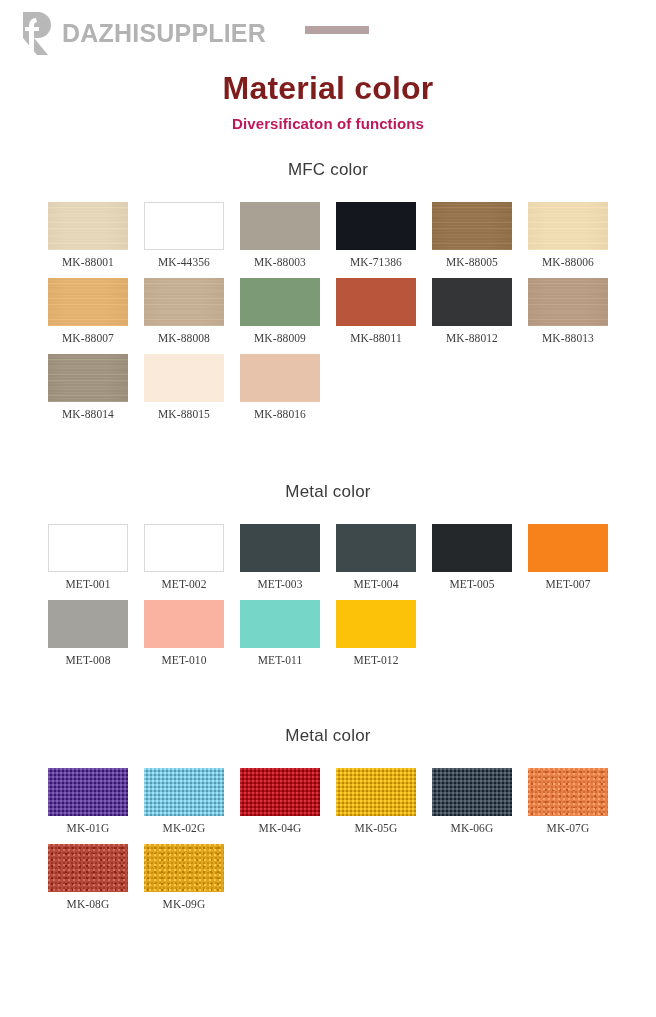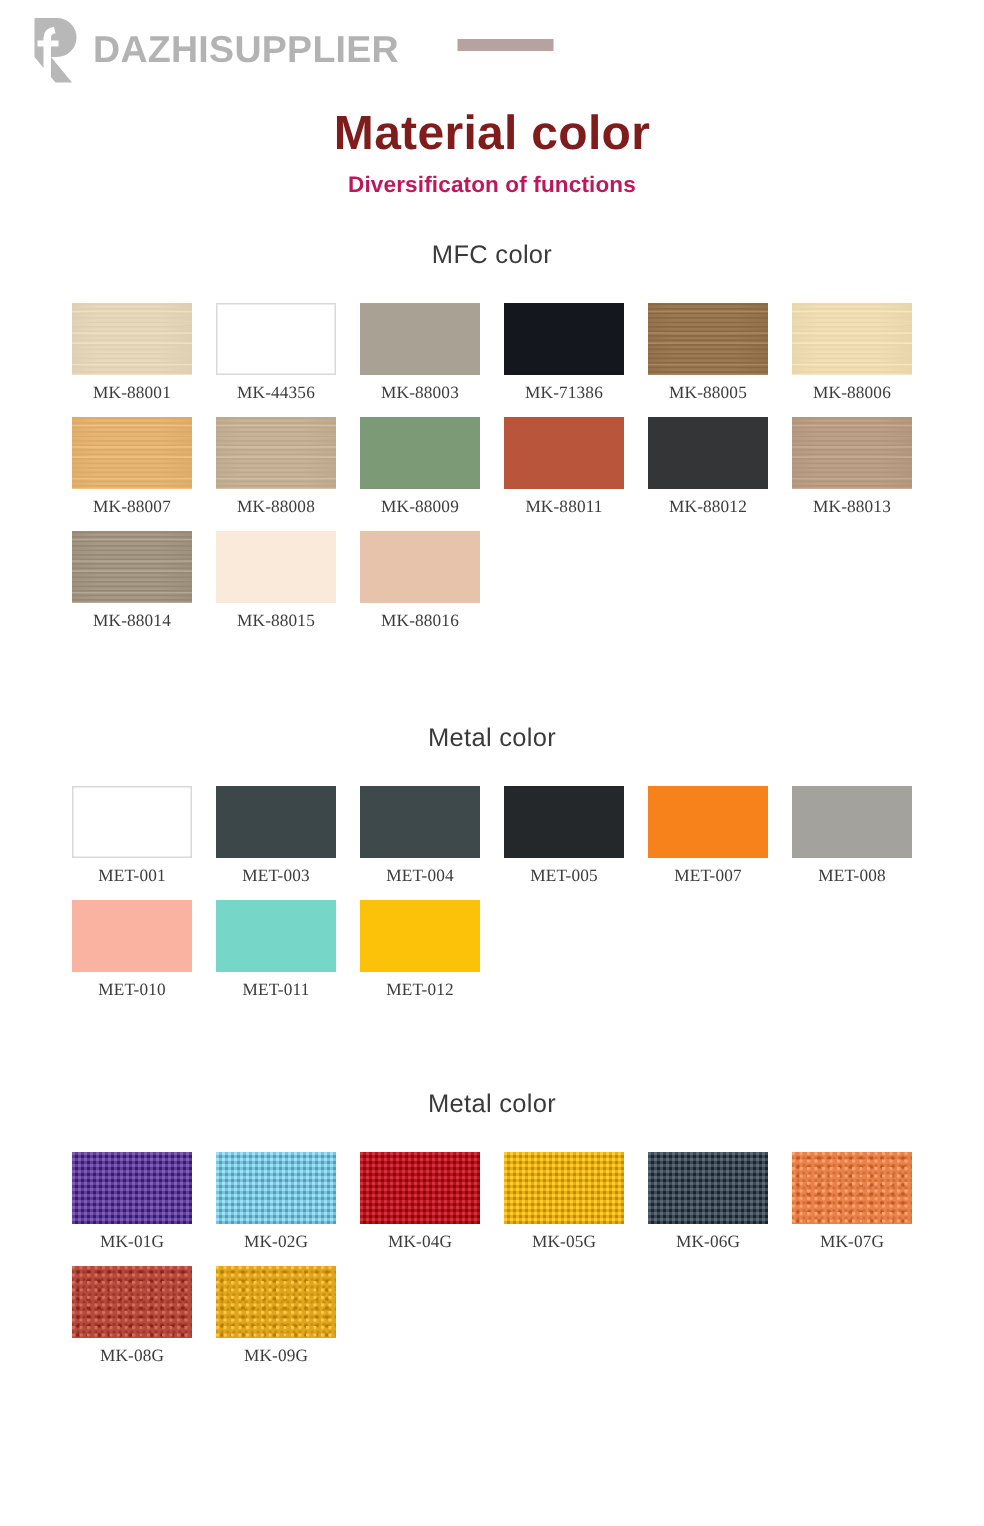--- a/index.html
+++ b/index.html
@@ -158,20 +158,24 @@
   </div>
 
   <div class="section sec-metal">
     <div class="section-title">Metal color</div>
     <div class="grid">
         <div class="cell">
           <div class="swatch bordered" style="background-color: rgb(255, 255, 255); background-image: none;"></div>
           <div class="cell-label">MET-001</div>
         </div>
         <div class="cell">
+          <div class="swatch bordered" style="background-color: rgb(255, 255, 255); background-image: none;"></div>
+          <div class="cell-label">MET-002</div>
+        </div>
+        <div class="cell">
           <div class="swatch" style="background-color: rgb(60, 71, 74); background-image: none;"></div>
           <div class="cell-label">MET-003</div>
         </div>
         <div class="cell">
           <div class="swatch" style="background-color: rgb(62, 73, 76); background-image: none;"></div>
           <div class="cell-label">MET-004</div>
         </div>
         <div class="cell">
           <div class="swatch" style="background-color: rgb(37, 40, 42); background-image: none;"></div>
           <div class="cell-label">MET-005</div>

